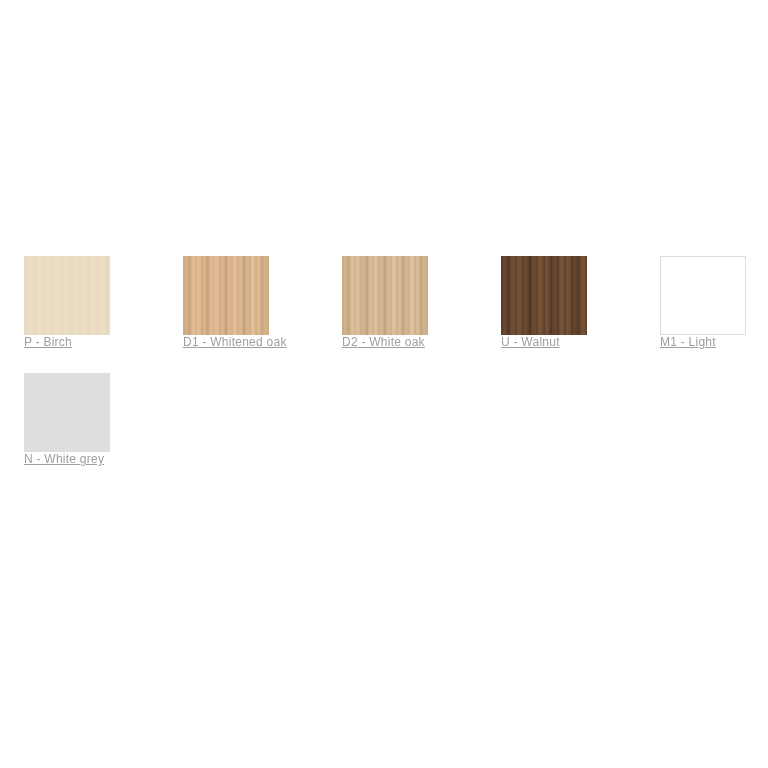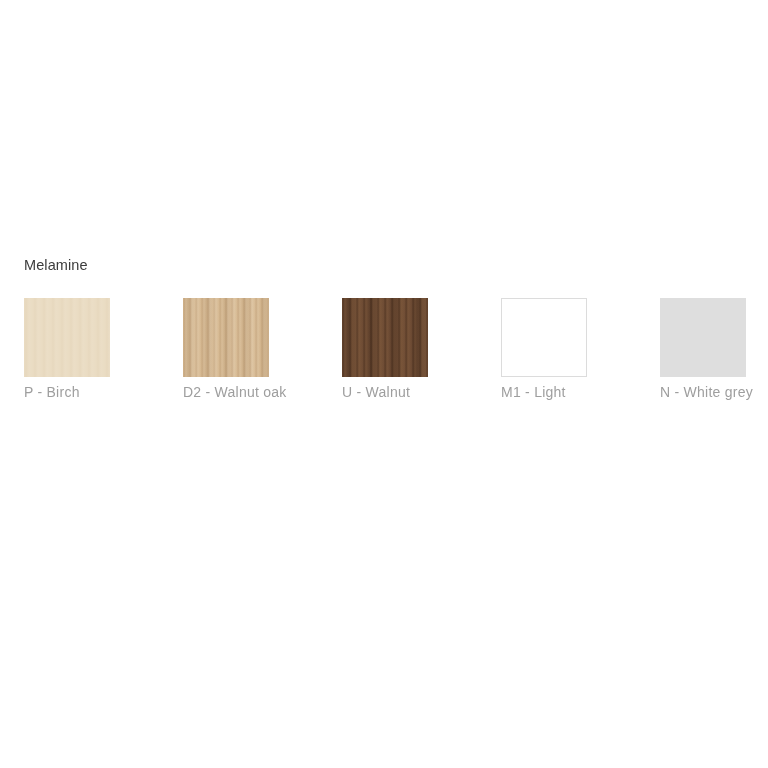--- a/index.html
+++ b/index.html
@@ -108,48 +108,54 @@
     background-image:
       repeating-linear-gradient(90deg,
         rgba(170,140,95,.00) 0px,
         rgba(170,140,95,.05) 2px,
         rgba(255,255,255,.05) 5px,
         rgba(170,140,95,.00) 9px);
   }
   .grain.none { background-image: none; }
 
   .swatch-label {
-    margin-top: 10px;
-    font-size: 14px;
+    margin-top: 2px;
+    font-size: 12px;
     line-height: 11px;
     color: #9e9e9e;
     letter-spacing: .25px;
     white-space: nowrap;
+    text-decoration: underline;
   }
 </style>
 </head>
 <body>
 
 <div id="finish-panel">
 
-  <h2 id="section-title">Melamine</h2>
 
   <div class="swatch-grid" id="swatch-grid">
 
   <div class="swatch-cell">
         <div class="swatch-chip" style="background-color: rgb(234, 220, 195);">
           <div class="grain flat"></div>
         </div>
         <div class="swatch-label">P - Birch</div>
       </div>
       <div class="swatch-cell">
+        <div class="swatch-chip" style="background-color: rgb(220, 180, 137);">
+          <div class="grain medium"></div>
+        </div>
+        <div class="swatch-label">D1 - Whitened oak</div>
+      </div>
+      <div class="swatch-cell">
         <div class="swatch-chip" style="background-color: rgb(213, 183, 143);">
           <div class="grain medium"></div>
         </div>
-        <div class="swatch-label">D2 - Walnut oak</div>
+        <div class="swatch-label">D2 - White oak</div>
       </div>
       <div class="swatch-cell">
         <div class="swatch-chip" style="background-color: rgb(108, 74, 51);">
           <div class="grain dark"></div>
         </div>
         <div class="swatch-label">U - Walnut</div>
       </div>
       <div class="swatch-cell">
         <div class="swatch-chip bordered" style="background-color: rgb(255, 255, 255);">
           <div class="grain none"></div>

